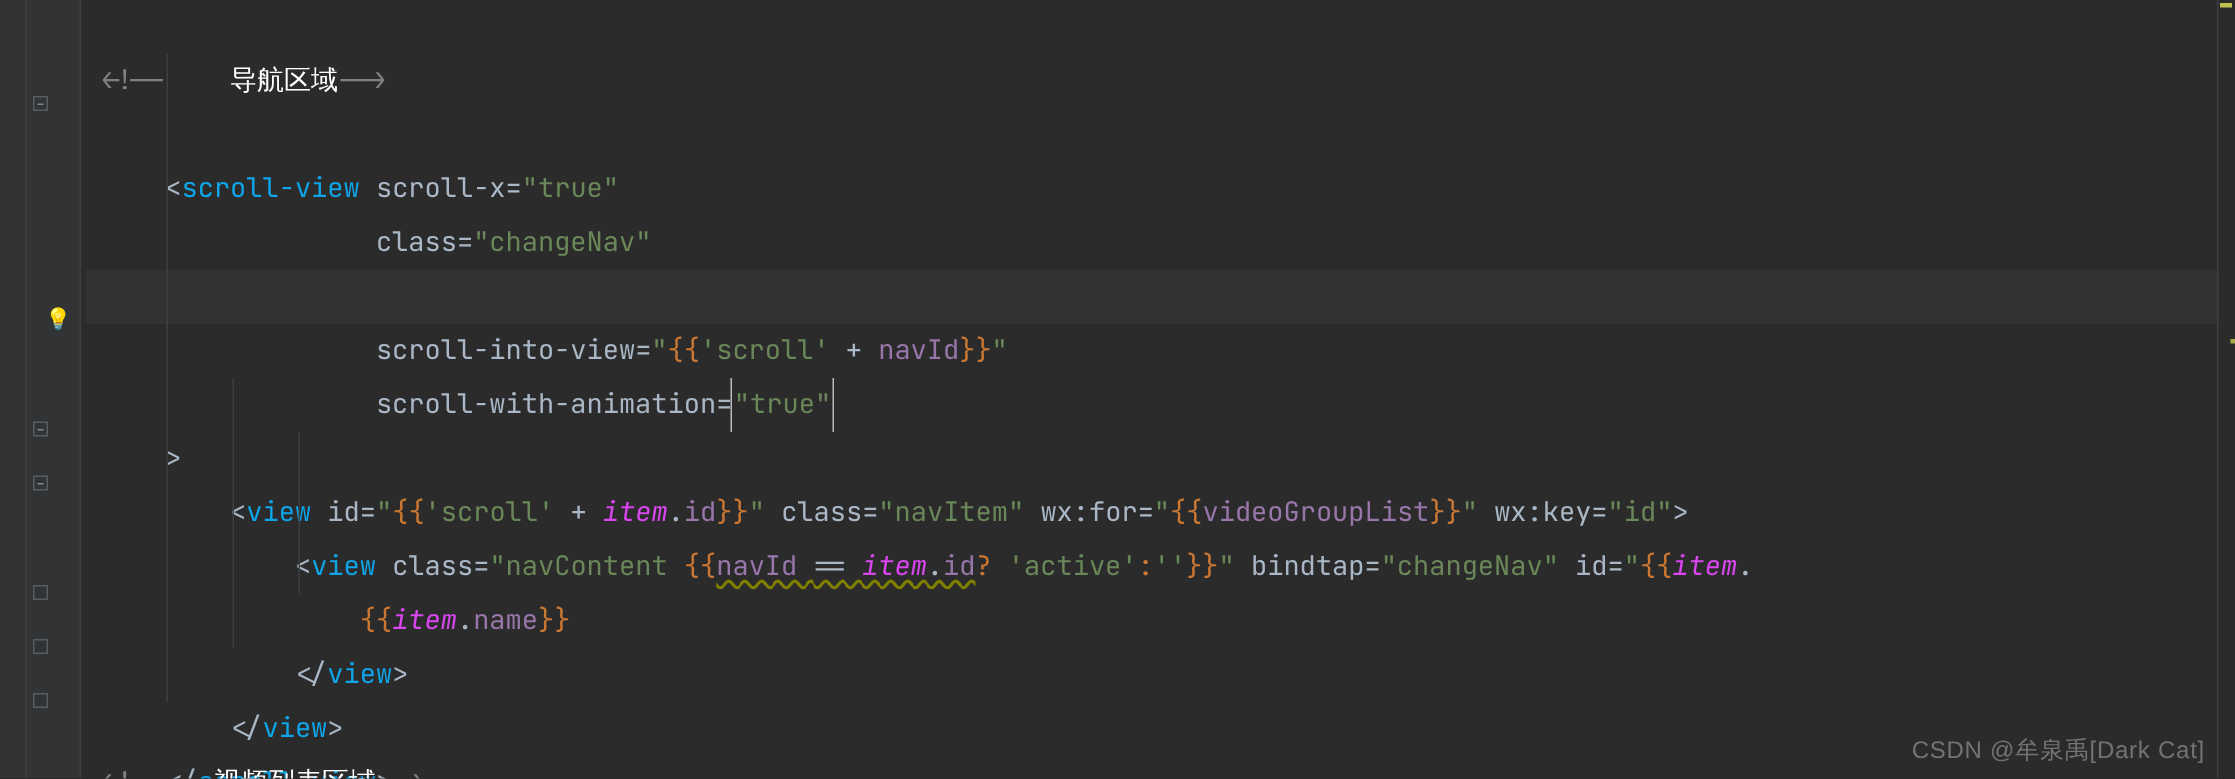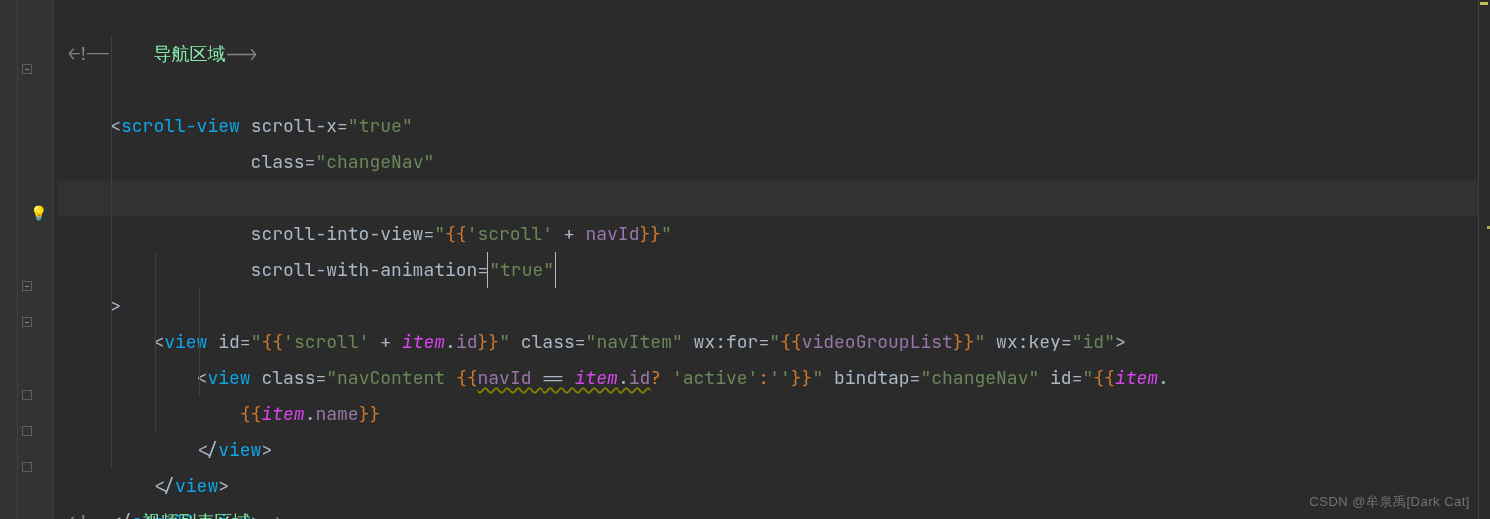--- a/index.html
+++ b/index.html
@@ -79,21 +79,21 @@
   .caret-box {
     display:inline-block;
     padding: 0 1px;
     margin: 0 -1px;
   }
   .caret-box.l { border-left: 1px solid #bbb; }
   .caret-box.r { border-right: 1px solid #bbb; }
 
   
   .c-comment   { color: #808080; }
-  .c-commentzh { color: #86efac; font-style: normal; }
+  .c-commentzh { color: #ffffff; font-style: normal; }
   .c-punc      { color: #a9b7c6; }
   .c-tag       { color: #0ea5e9; }
   .c-attr      { color: #a9b7c6; }
   .c-eq        { color: #a9b7c6; }
   .c-str       { color: #6a8759; }
   .c-brace     { color: #cc7832; }
   .c-fn        { color: #9876aa; }
   .c-italic    { font-style: italic; color: #d946ef; }
   .c-keytext   { color: #cc7832; }
   .wavy {
@@ -115,21 +115,21 @@
     background: #c0c04f;
   }
   .mini-line {
     position:absolute; right:0; width:3px; height:3px; background:#a9a945;
   }
 
   .watermark {
     position: absolute;
     right: 20px;
     bottom: 8px;
-    font-size: 13px;
+    font-size: 16px;
     color: #737373;
     font-family: sans-serif;
     letter-spacing: 0.5px;
     pointer-events: none;
   }
 </style>
 </head>
 <body>
 
 <div class="editor">

